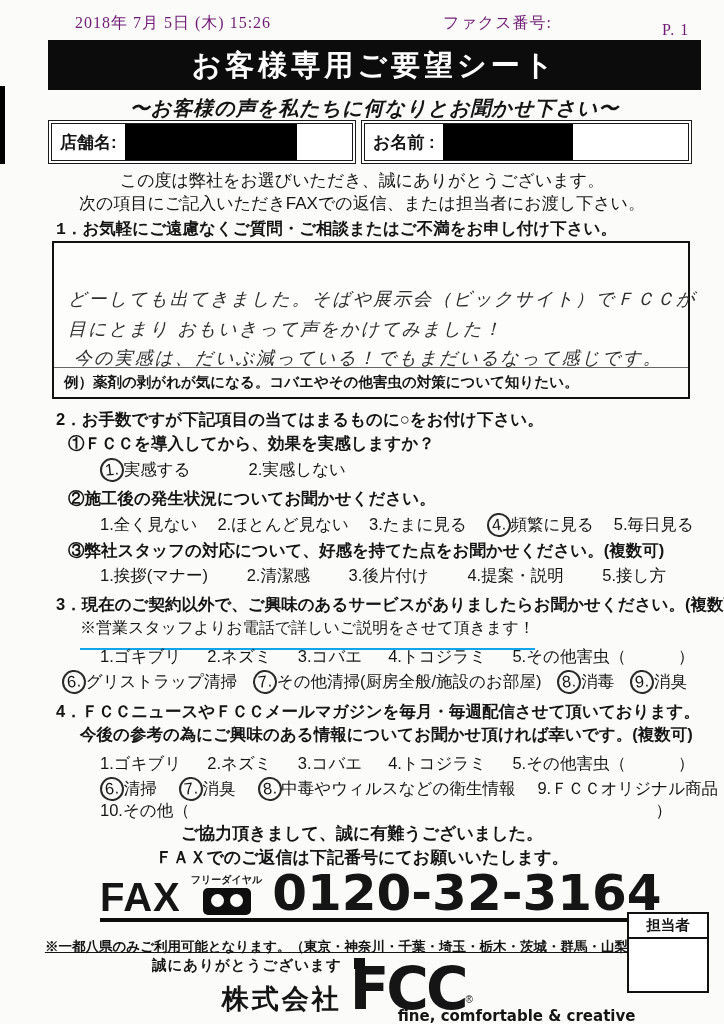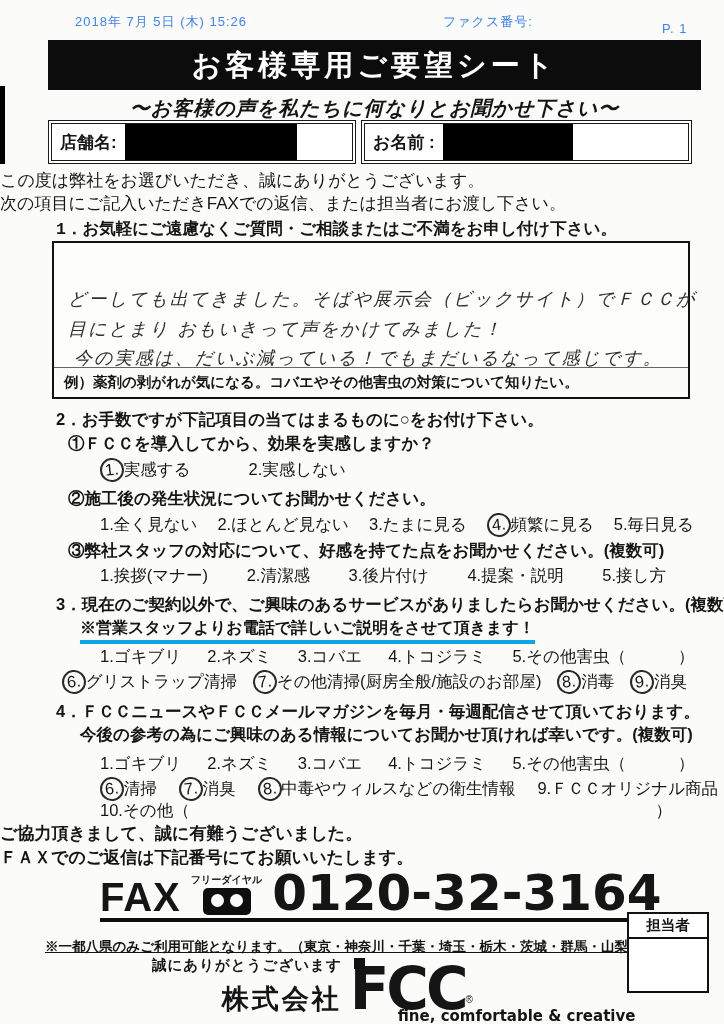--- a/index.html
+++ b/index.html
@@ -5,34 +5,34 @@
   * { margin:0; padding:0; box-sizing:border-box; }
   html,body { background:#e8e8e6; }
   .page {
     position:relative; width:724px; height:1024px; margin:0 auto;
     background:#fbfbf9; color:#151515; overflow:hidden;
     font-family:"Liberation Sans", sans-serif;
   }
   .abs { position:absolute; white-space:nowrap; }
 
   
-  .fax-head { font-family:Liberation Sans, sans-serif; font-size:13px; color:#3b82f6; letter-spacing:1px; }
+  .fax-head { font-family:Liberation Serif, serif; font-size:16px; color:#701a75; letter-spacing:1px; }
 
   
   .banner { background:#0c0c0c; color:#fff; text-align:center; line-height:50px;
             font-size:29px; font-weight:bold; letter-spacing:4px; }
   .subtitle { text-align:center; font-size:20px; font-weight:900; font-style:italic; letter-spacing:1px; }
 
   
   .info-row { display:flex; gap:5px; }
   .info-box { border:4px double #1a1a1a; background:#fff; display:flex; align-items:center; height:44px; }
   .info-label { font-size:17px; font-weight:bold; padding:0 8px; }
   .redact { background:#000; height:36px; }
 
-  .center-line { width:724px; font-size:17px; }
+  .center-line { width:724px; text-align:center; font-size:17px; }
   .sec-head { font-size:16.5px; font-weight:bold; }
   .sub-head { font-size:16.5px; font-weight:bold; }
 
   
   .hw-box { border:2px solid #111; background:#fdfdfc; }
   .hw { font-family:"DejaVu Sans", sans-serif; font-style:italic; color:#2e2e2e;
         font-size:18px; letter-spacing:2px; white-space:nowrap; }
   .hw-redact { background:#000; color:#fff; font-style:normal; font-weight:bold;
                font-size:15px; letter-spacing:3px; padding:4px 18px; display:inline-block;
                transform:translateY(-2px); }
@@ -40,21 +40,21 @@
                 font-size:14.5px; font-weight:bold; padding:5px 10px; background:#fbfbf9; }
 
   
   .opts { display:flex; font-size:16.5px; white-space:nowrap; align-items:baseline; }
   .opt { display:inline-block; }
   .num { font-weight:normal; }
   .circ { display:inline-block; border:2px solid #2a2a2a; border-radius:50%;
           padding:0 3px 1px 3px; transform:rotate(-6deg); }
   .fill { flex:1 1 auto; }
 
-  .u-bold { font-weight:bold; border-bottom:4px solid #0ea5e9; padding-bottom:1px; }
+  .u-bold { font-weight:normal; border-bottom:2px solid #0ea5e9; padding-bottom:9px; }
 
   
   .fax-block { display:flex; align-items:flex-end; gap:10px;
                border-bottom:4px solid #0e0e0e; padding-bottom:3px; }
   .fax-word { font-size:40px; font-weight:900; letter-spacing:1px; line-height:0.9; }
   .freedial { display:inline-flex; flex-direction:column; align-items:center; }
   .fd-label { font-size:10px; font-weight:bold; letter-spacing:0px; margin-bottom:1px; }
   .fd-icon { display:inline-block; width:48px; height:27px; background:#0e0e0e;
              border-radius:5px; position:relative; }
   .fd-icon::before, .fd-icon::after { content:""; position:absolute; top:6px; width:13px;

